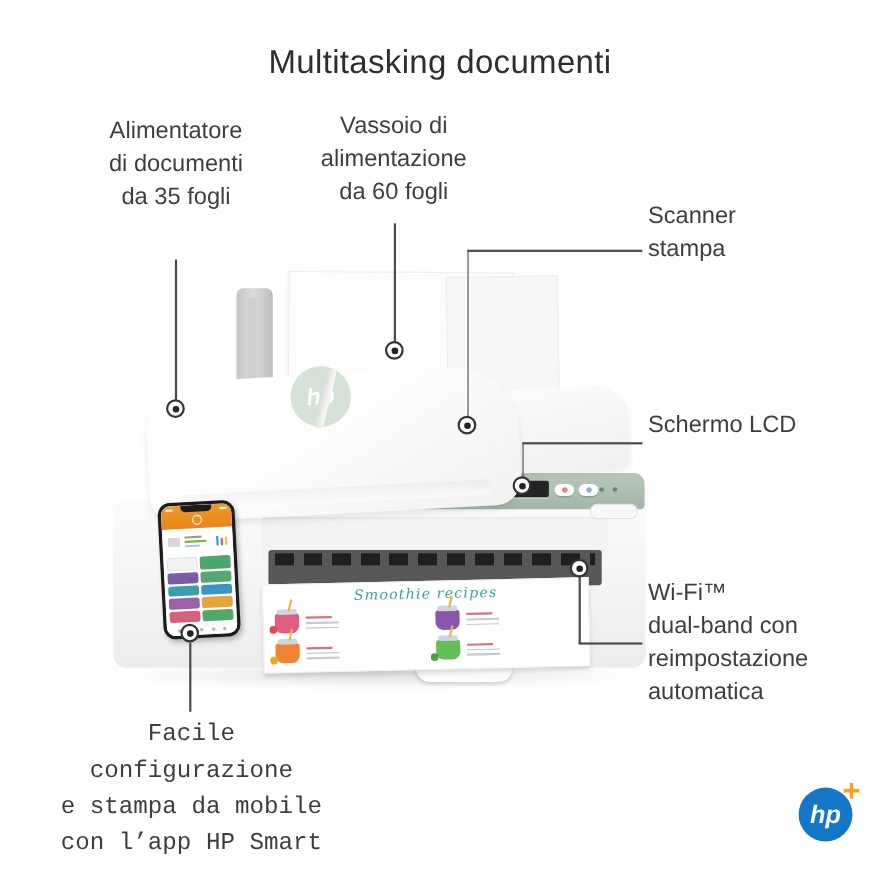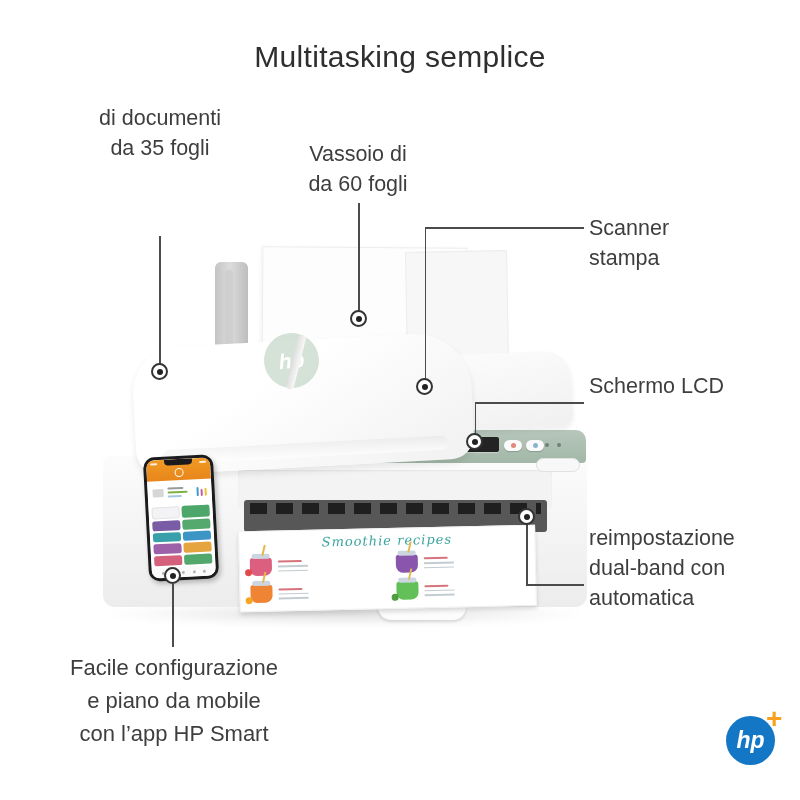--- a/index.html
+++ b/index.html
@@ -6,25 +6,25 @@
   .canvas{
     position:relative;width:800px;height:800px;background:#fff;overflow:hidden;
     font-family:"Liberation Sans",sans-serif;color:#3d3d3d;
   }
   
   .title{position:absolute;top:40px;left:0;right:0;text-align:center;
     font-size:30px;font-weight:400;color:#2e2e2e;letter-spacing:.3px;}
   .callout{position:absolute;font-size:21.5px;line-height:30px;color:#3e3e3e;font-weight:400;}
   .callout span{display:block;}
   .c-adf{left:60px;top:103px;width:200px;text-align:center;}
-  .c-tray{left:268px;top:99px;width:180px;text-align:center;margin-top:40px;}
-  .c-scanner{left:589px;top:213px;}
+  .c-tray{left:268px;top:99px;width:180px;text-align:center;}
+  .c-scanner{left:589px;top:181px;}
   .c-lcd{left:589px;top:371px;}
   .c-wifi{left:589px;top:523px;}
-  .c-mobile{left:43px;top:651px;width:262px;text-align:center;font-size:22px;line-height:33px;}
+  .c-mobile{left:43px;top:651px;width:262px;text-align:center;font-size:22px;line-height:33px;font-family:Liberation Mono, monospace;}
   
   .cline{position:absolute;background:#4b4b4b;z-index:20;}
   .dot{position:absolute;width:17px;height:17px;box-sizing:border-box;border:2.5px solid #333;
     border-radius:50%;background:#fff;z-index:21;}
   .dot::after{content:"";position:absolute;left:50%;top:50%;width:6px;height:6px;margin:-3px 0 0 -3px;
     border-radius:50%;background:#222;}
   
   .paper{position:absolute;background:#fdfdfd;border:1px solid #ededed;z-index:1;}
   .paper.p1{left:262px;top:247px;width:203px;height:120px;transform:rotate(.4deg);box-shadow:-2px 0 3px rgba(0,0,0,.04);}
   .paper.p2{left:406px;top:251px;width:100px;height:112px;background:#f7f7f7;transform:rotate(-1deg);}
@@ -122,45 +122,48 @@
   .hp-badge{position:absolute;left:726px;top:716px;width:49px;height:49px;border-radius:50%;
     background:#1377c6;color:#fff;display:flex;align-items:center;justify-content:center;
     font-size:23px;font-weight:bold;font-style:italic;z-index:2;}
   .hp-plus{position:absolute;left:766px;top:703px;font-size:28px;font-weight:700;color:#f9a11c;z-index:3;}
 </style>
 </head>
 <body>
 
 <div class="canvas">
 
-  <div class="title">Multitasking semplice</div>
+  <div class="title">Multitasking documenti</div>
 
   <div class="callout c-adf">
+    <span>Alimentatore</span>
     <span>di documenti</span>
     <span>da 35 fogli</span>
   </div>
   <div class="callout c-tray">
     <span>Vassoio di</span>
+    <span>alimentazione</span>
     <span>da 60 fogli</span>
   </div>
   <div class="callout c-scanner">
     <span>Scanner</span>
     <span>stampa</span>
   </div>
   <div class="callout c-lcd">
     <span>Schermo LCD</span>
   </div>
   <div class="callout c-wifi">
+    <span>Wi-Fi™</span>
+    <span>dual-band con</span>
     <span>reimpostazione</span>
-    <span>dual-band con</span>
     <span>automatica</span>
   </div>
   <div class="callout c-mobile">
     <span>Facile configurazione</span>
-    <span>e piano da mobile</span>
+    <span>e stampa da mobile</span>
     <span>con l’app HP Smart</span>
   </div>
 
   <div class="cline" style="left:159px;top:236px;width:1.5px;height:128px;"></div>
   <div class="cline" style="left:358px;top:203px;width:1.5px;height:108px;"></div>
   <div class="cline" style="left:424.5px;top:227px;width:159px;height:1.5px;"></div>
   <div class="cline" style="left:424.5px;top:227px;width:1.5px;height:152px;"></div>
   <div class="cline" style="left:474.5px;top:402px;width:109px;height:1.5px;"></div>
   <div class="cline" style="left:474.5px;top:402px;width:1.5px;height:32px;"></div>
   <div class="cline" style="left:526px;top:524px;width:1.5px;height:61px;"></div>

